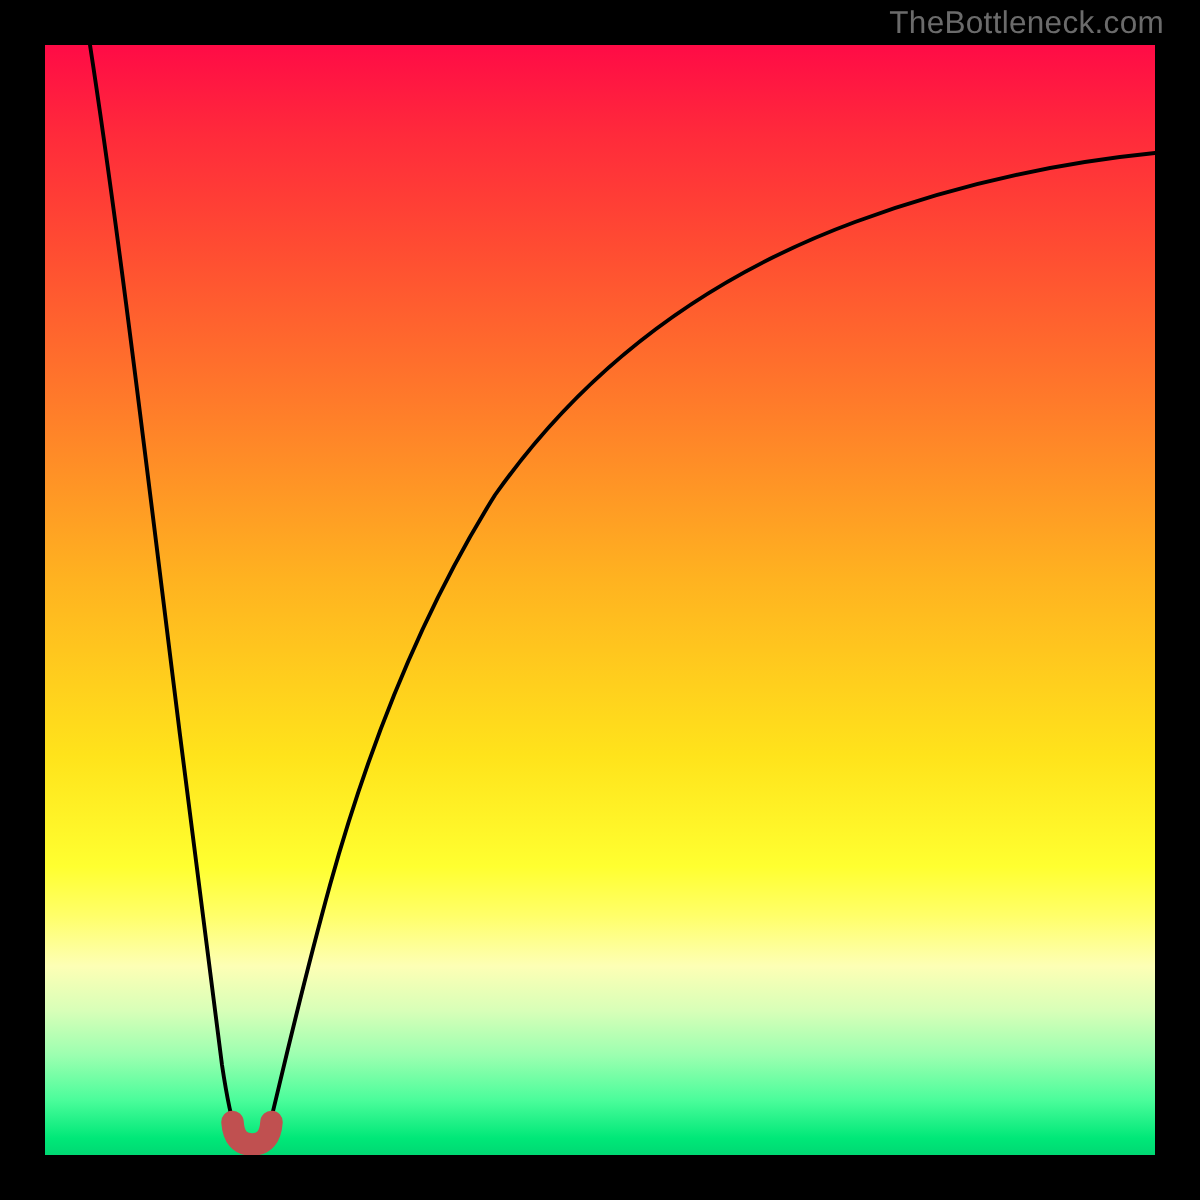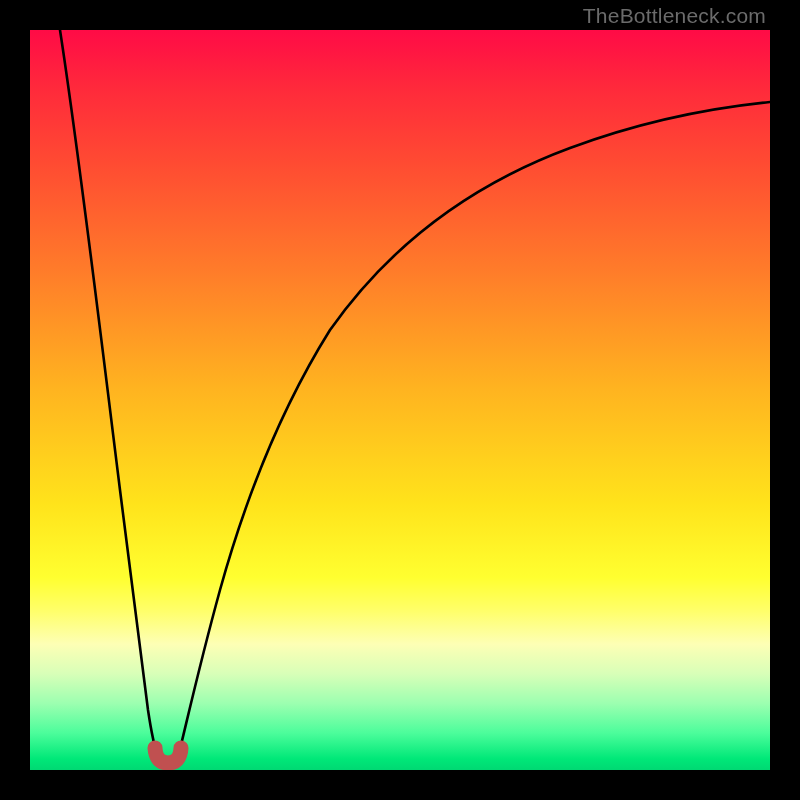--- a/index.html
+++ b/index.html
@@ -37,21 +37,21 @@
       #d8ffb8 87%,
       #9cffb0 91%,
       #4cfd9b 95%,
       #00e878 98.5%,
       #00d873 100%
     );
   }
   .watermark {
     position: absolute;
     top: 4px;
-    right: 34px;
+    right: 24px;
     color: #6b6b6b;
     font-size: 21px;
     letter-spacing: 0.2px;
     user-select: none;
     margin-left: 48px;
   }
   svg.curves {
     position: absolute;
     inset: 0;
     width: 740px;

